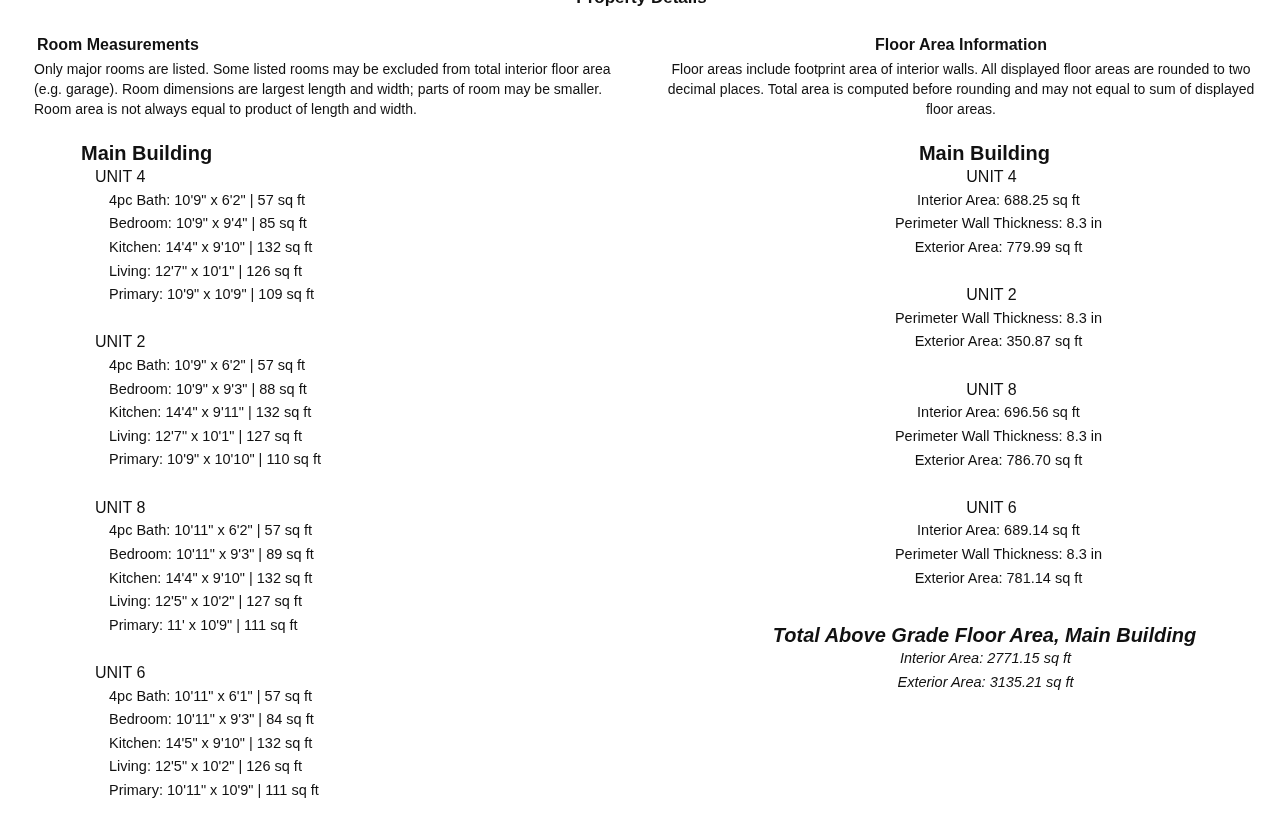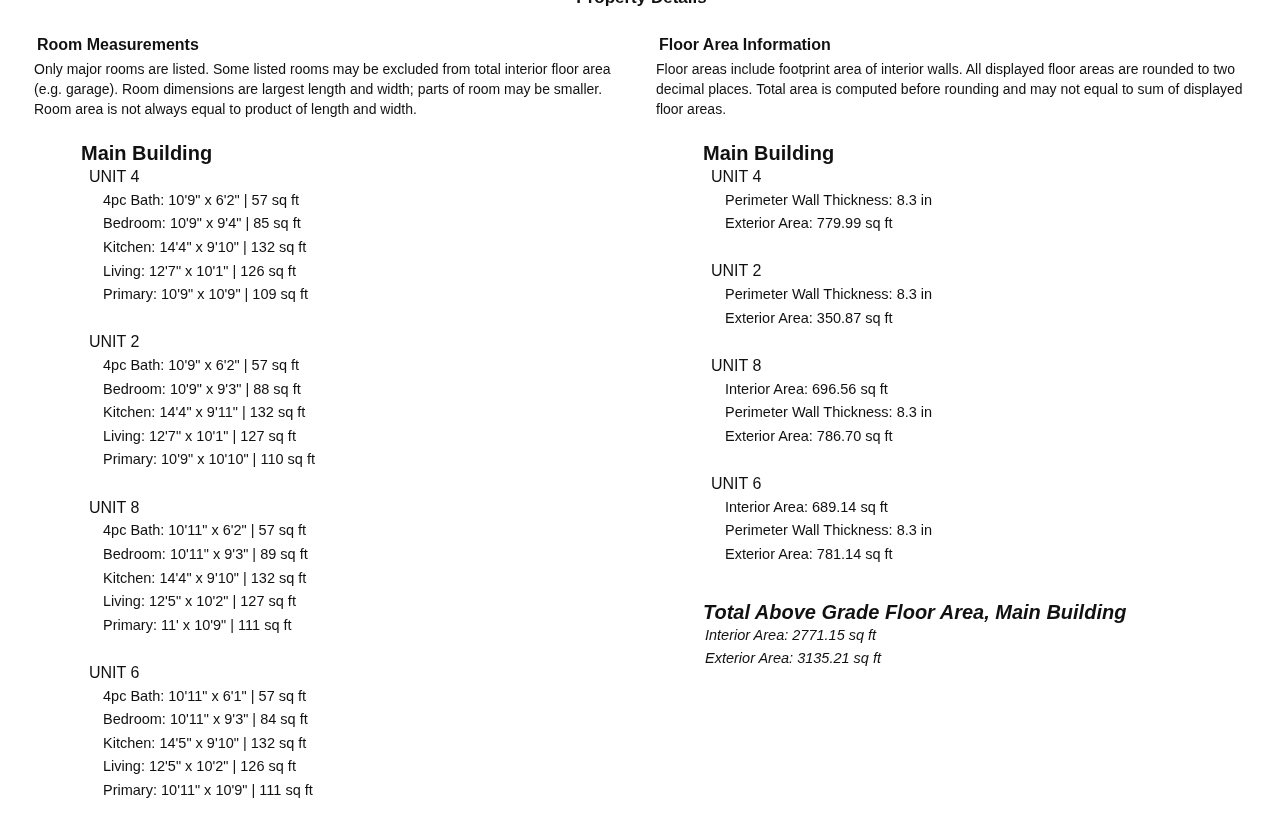--- a/index.html
+++ b/index.html
@@ -24,42 +24,42 @@
       text-align: center;
       font-weight: bold;
       font-size: 17px;
       line-height: 20px;
     }
     .col {
       position: absolute;
       top: 31px;
     }
     .col-left { left: 34px; width: 600px; }
-    .col-right { left: 656px; width: 610px; }
+    .col-right { left: 656px; width: 610px; text-align: center; }
     .section-heading {
       font-weight: bold;
       font-size: 16px;
       line-height: 22px;
       margin: 3px;
     }
     .section-desc {
       font-size: 14px;
       line-height: 20px;
       margin: 0 0 22px 0;
     }
     .building {
       margin-left: 47px;
     }
     .building-heading {
       font-weight: bold;
       font-size: 20px;
       line-height: 24px;
     }
     .unit {
-      margin-left: 8px;
+      margin-left: 14px;
       margin-bottom: 23.5px;
     }
     .unit-heading {
       font-size: 16px;
       line-height: 23.8px;
     }
     .row {
       margin-left: 14px;
       font-size: 14.5px;
       line-height: 23.6px;
@@ -123,20 +123,21 @@
 
 <div class="col col-right">
   <h2 class="section-heading">Floor Area Information</h2>
   <p class="section-desc">Floor areas include footprint area of interior walls. All displayed floor areas are rounded to two decimal places. Total area is computed before rounding and may not equal to sum of displayed floor areas.</p>
 
   <div class="building">
     <div class="building-heading">Main Building</div>
 
     <div class="unit">
       <div class="unit-heading">UNIT 4</div>
+      <div class="row">Interior Area: 688.25 sq ft</div>
       <div class="row">Perimeter Wall Thickness: 8.3 in</div>
       <div class="row">Exterior Area: 779.99 sq ft</div>
     </div>
 
     <div class="unit">
       <div class="unit-heading">UNIT 2</div>
       <div class="row">Perimeter Wall Thickness: 8.3 in</div>
       <div class="row">Exterior Area: 350.87 sq ft</div>
     </div>
 

